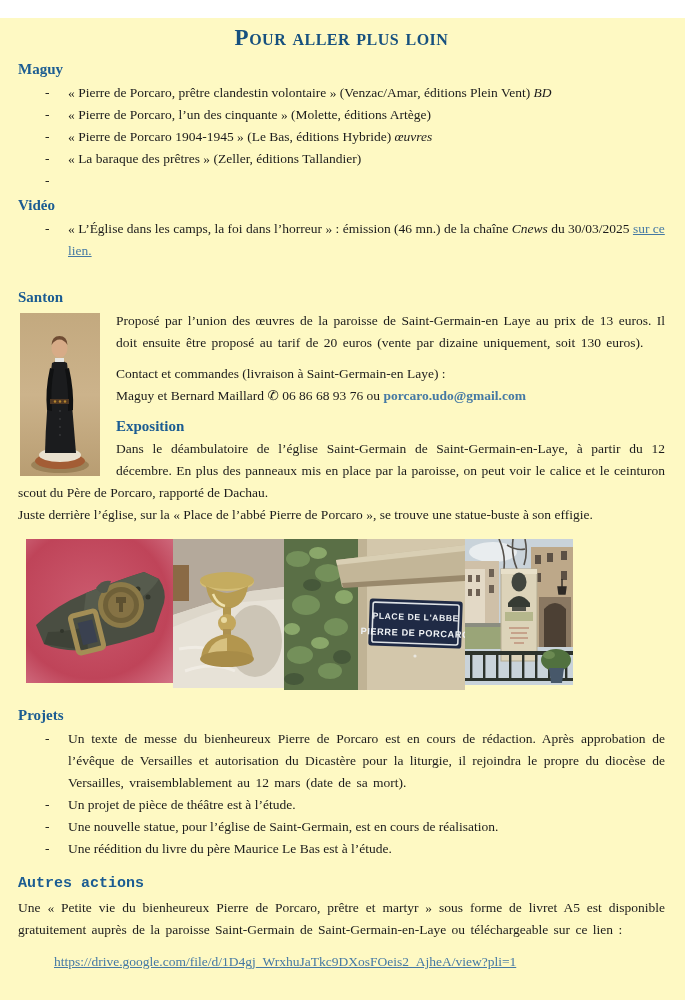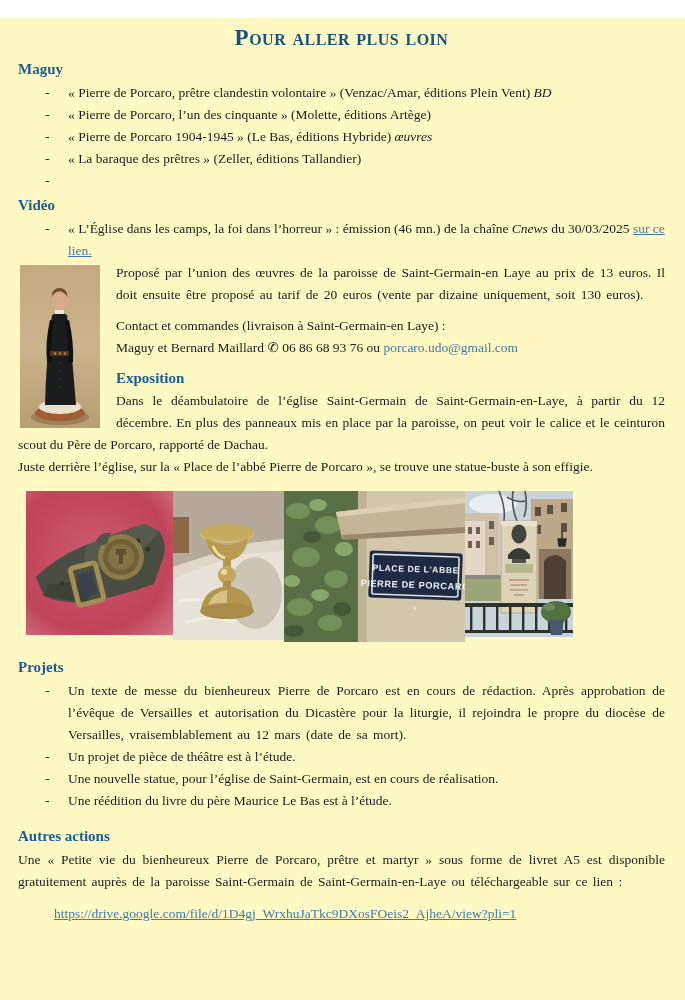--- a/index.html
+++ b/index.html
@@ -25,36 +25,36 @@
   ul.dash { list-style:none; margin:1px 0 0 0; padding:0; }
   ul.dash li { position:relative; padding-left:50px; margin:0; }
   ul.dash li .dash { position:absolute; left:27px; top:0; }
   p { margin:0; }
   .mt9 { margin-top:9px; }
   .just { text-align:justify; }
   .wide { word-spacing:2px; }
   i { font-style:italic;text-align:right; }
   a { color:#4579a4; cursor:pointer; }
   a.u { text-decoration:underline; }
-  a.plain { text-decoration:none; }
+  a.plain { text-decoration:none;font-weight:bold; }
   .santon-img {
     float:left; width:80px; height:163px; margin:3px 16px 2px 2px;
     display:block;
   }
   .photos {
     clear:both; display:flex; align-items:flex-start;
     margin:13px 0 0 8px;
   }
   .photos figure { margin:0; padding:0; display:block; }
   .photos svg { display:block; }
   .ph1 { margin-right:60px; }
   .ph2 { margin-right:14px; }
   .ph3 { margin-right:8px; }
   .projets-h { margin-top:15px; }
-  .autres-h { margin-top:14px; }
+  .autres-h { margin-top:14px;font-family:Liberation Mono, monospace; }
   .drive-link { margin:10px 0 0 36px; }
   .sign-text { font-family:"Liberation Sans", sans-serif; font-weight:bold; fill:#eef1f4; letter-spacing:0.6px; }
 </style>
 </head>
 <body>
 
 <div class="page">
 
   <h1>Pour aller plus loin</h1>
 
@@ -83,20 +83,21 @@
   </ul>
 
   <h2>Vidéo</h2>
   <ul class="dash">
     <li>
       <span class="dash">-</span>
       <span>« L’Église dans les camps, la foi dans l’horreur » : émission (46 mn.) de la chaîne </span><i>Cnews</i><span> du 30/03/2025 </span><a class="u" href="#">sur ce lien.</a>
     </li>
   </ul>
 
+  <h2>Santon</h2>
 
   <svg class="santon-img" viewBox="0 0 80 163" xmlns="http://www.w3.org/2000/svg" role="img">
     <defs>
       <linearGradient id="gsanton" x1="0" y1="0" x2="0" y2="1">
         <stop offset="0" stop-color="#c3a97f"></stop>
           <stop offset="0.5" stop-color="#ccb38b"></stop>
           <stop offset="1" stop-color="#b89d72"></stop>
       </linearGradient>
     </defs>
     <rect width="80" height="163" fill="url(#gsanton)"></rect>

